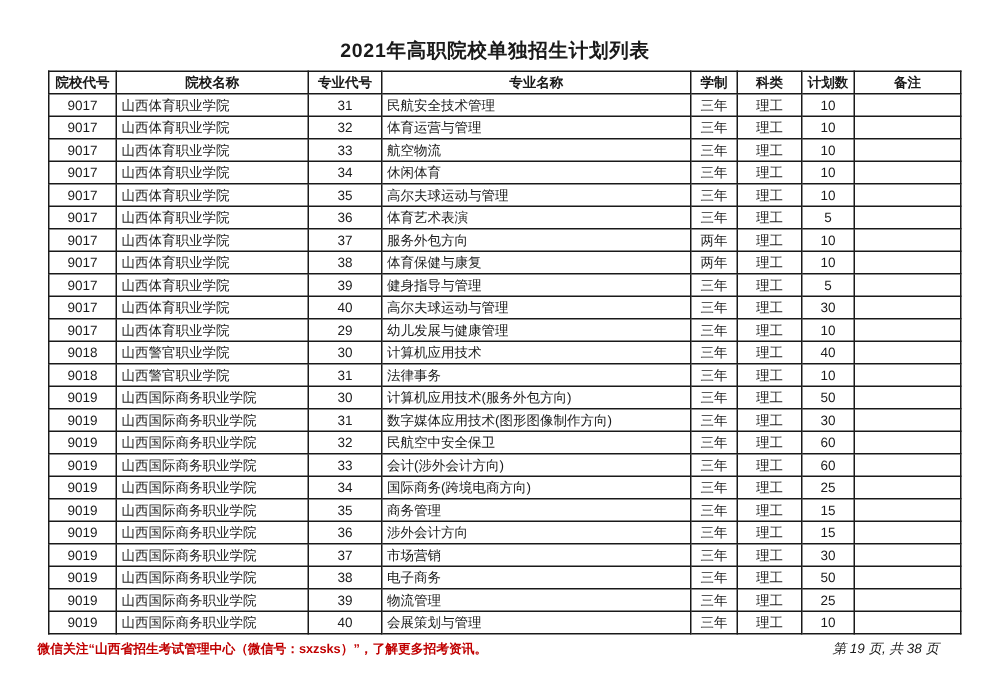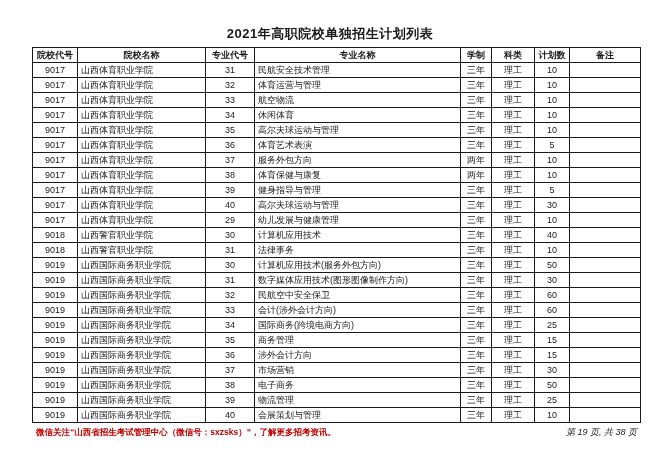--- a/index.html
+++ b/index.html
@@ -50,21 +50,21 @@
   col.c3 { width: 206px; }
   col.c4 { width: 31px; }
   col.c5 { width: 43px; }
   col.c6 { width: 35px; }
   col.c7 { width: 71px; }
   td.a-center { text-align: center; }
   td.a-left   { text-align: left; }
   td.a-right  { text-align: center; padding-right: 4px; }
   .footer {
     width: 608px;
-    margin-left: 29px;
+    margin-left: 18px;
     margin-top: 3px;
     display: flex;
     justify-content: space-between;
     align-items: baseline;
   }
   .footer-notice {
     color: #c00000;
     font-size: 8.5px;
     font-weight: bold;
     padding-left: 7px;

